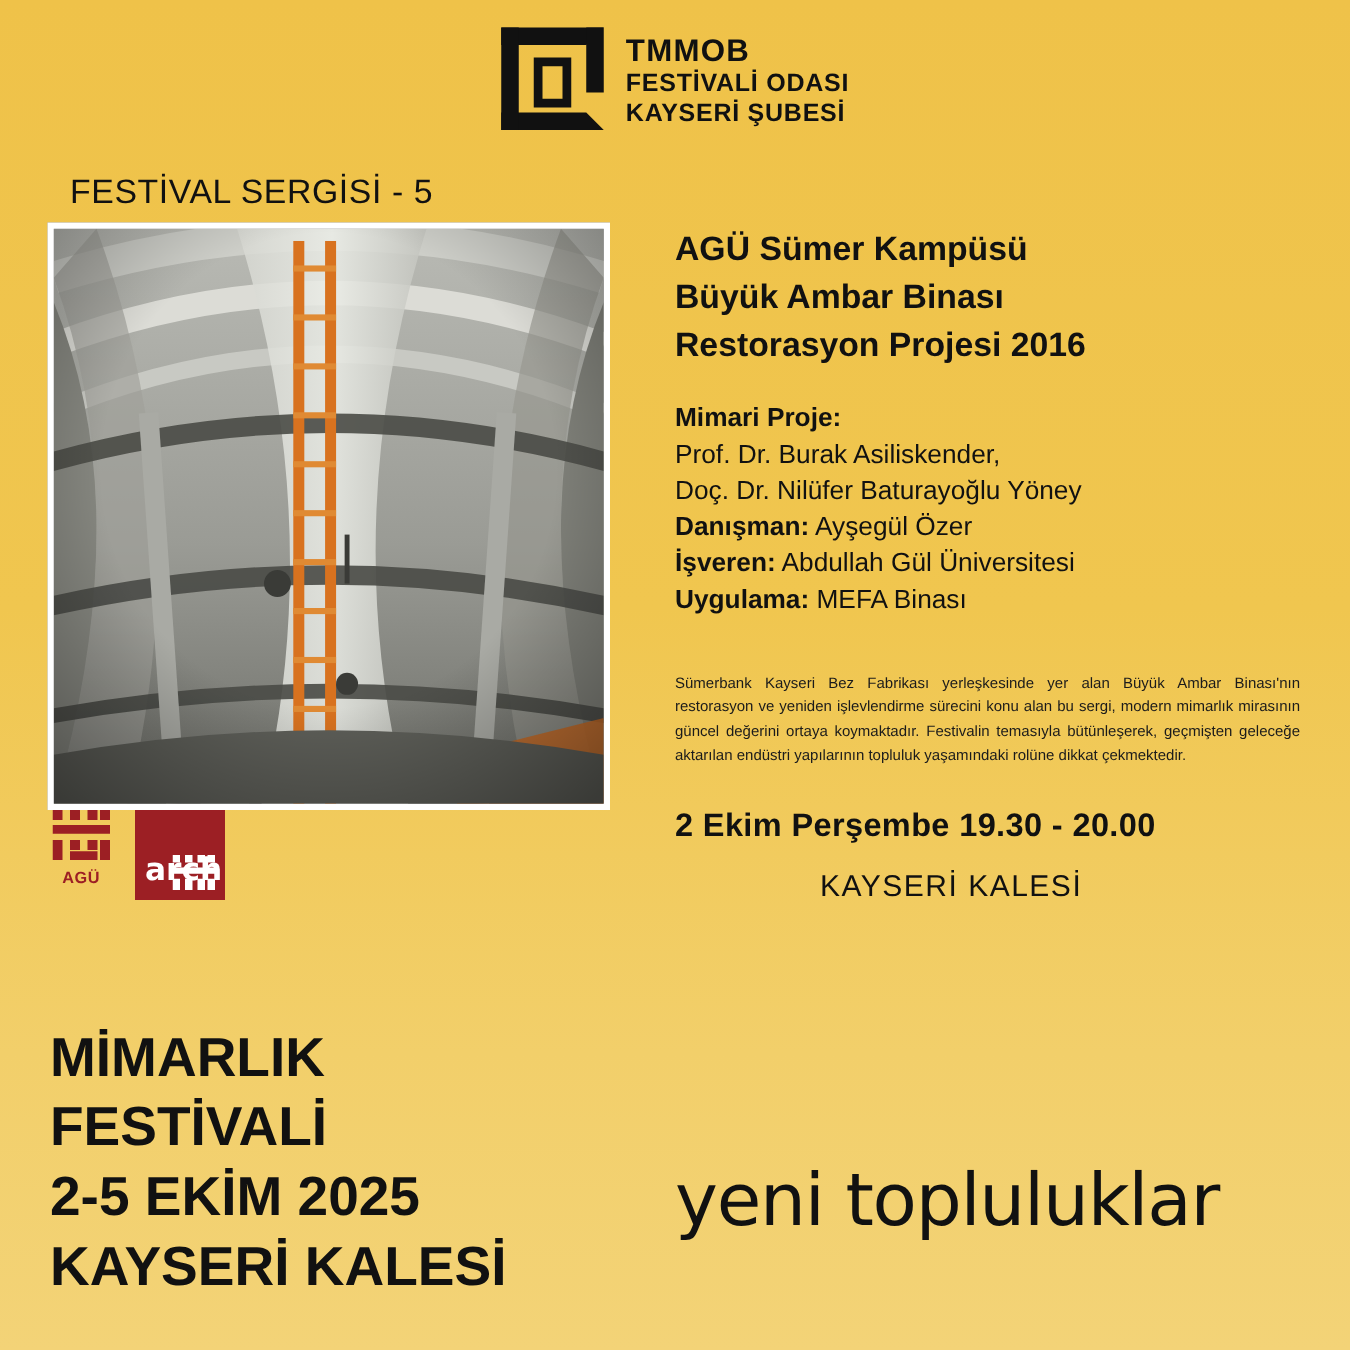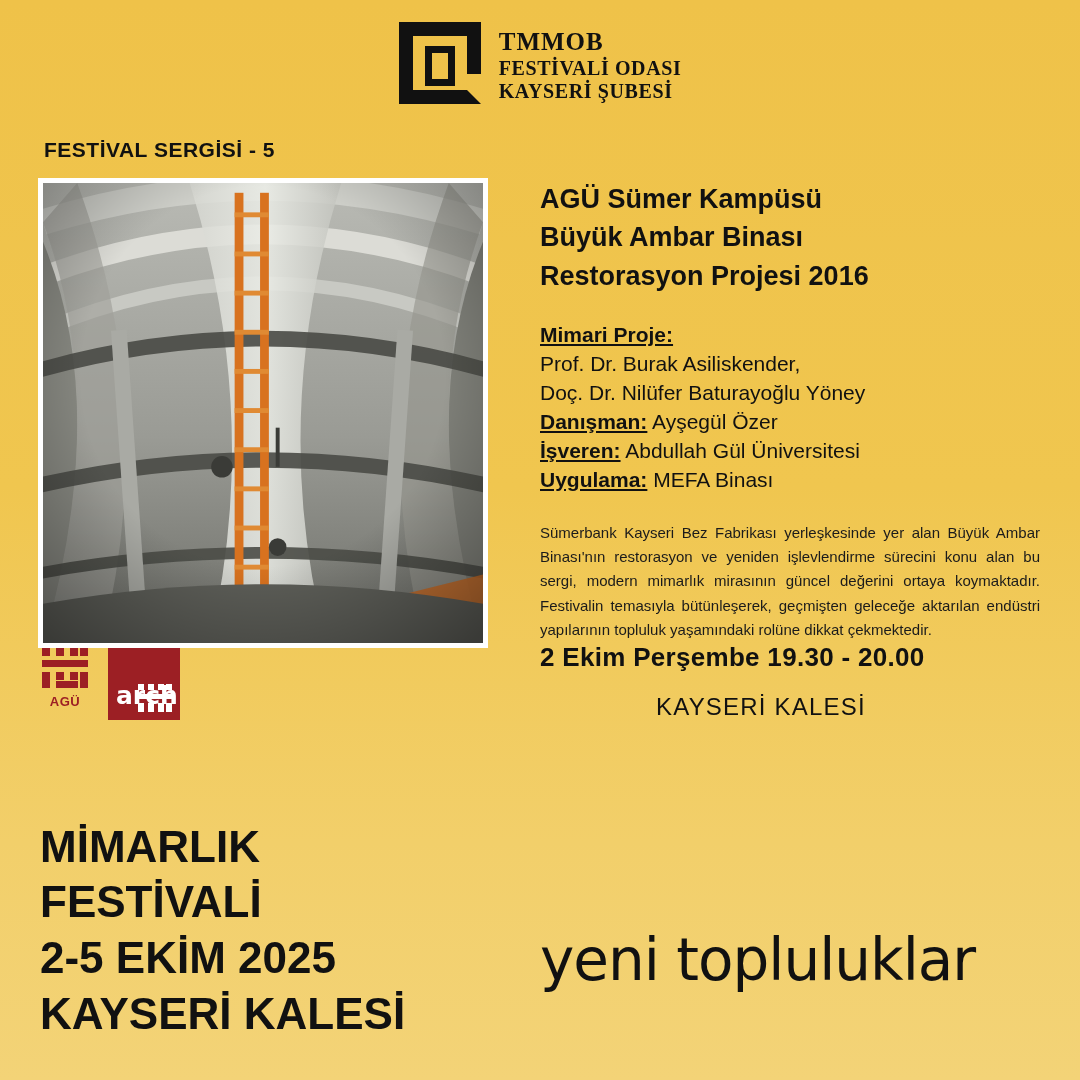--- a/index.html
+++ b/index.html
@@ -23,21 +23,21 @@
   
   .header {
     position: absolute;
     top: 22px;
     left: 0;
     width: 100%;
     display: flex;
     justify-content: center;
     align-items: flex-start;
   }
-  .header-inner { display: flex; align-items: flex-end; gap: 18px; font-family: Liberation Serif, serif; }
+  .header-inner { display: flex; align-items: center; gap: 18px; }
   .tmmob-mark {
     width: 82px; height: 82px;
     position: relative;
     flex: none;
   }
   .tmmob-mark .outer {
     position: absolute; inset: 0;
     border: 14px solid #111;
     border-right-color: transparent;
     background: transparent;
@@ -55,23 +55,23 @@
     font-weight: bold;
     font-size: 20px;
     letter-spacing: 0.6px;
     color: #111;
   }
   .tmmob-text .l1 { font-size: 25px; letter-spacing: 1px; }
 
   
   .festival-label {
     position: absolute;
-    left: 44px; top: 138px;
-    font-size: 21px;
-    font-weight: bold;
+    left: 56px; top: 138px;
+    font-size: 27px;
+    font-weight: normal;
     letter-spacing: 0.5px;
     color: #111;
   }
   .photo {
     position: absolute;
     left: 38px; top: 178px;
     width: 450px; height: 470px;
     border: 5px solid #ffffff;
     background: #7a7a78;
     overflow: hidden;
@@ -121,31 +121,32 @@
   .right { position: absolute; left: 540px; top: 180px; width: 505px; }
   .proj-title {
     font-size: 27px; font-weight: bold; line-height: 1.42; color: #111;
   }
   .credits {
     margin-top: 26px;
     font-size: 21px;
     line-height: 1.38;
     color: #111;
   }
-  .credits b { font-weight: bold; text-decoration: underline; }
+  .credits b { font-weight: bold; }
   .credits .row { white-space: nowrap; }
   .desc {
-    margin-top: 26px;
-    font-size: 15px;
+    margin-top: 42px;
+    font-size: 12px;
     line-height: 1.62;
     text-align: justify;
     color: #1b1b1b;
     width: 500px;
   }
   .datetime {
+    margin-top: 30px;
     font-size: 26px;
     font-weight: bold;
     letter-spacing: .3px;
     color: #111;
   }
   .venue {
     margin-top: 20px;
     margin-left: 116px;
     font-size: 24px;
     letter-spacing: 1.2px;

